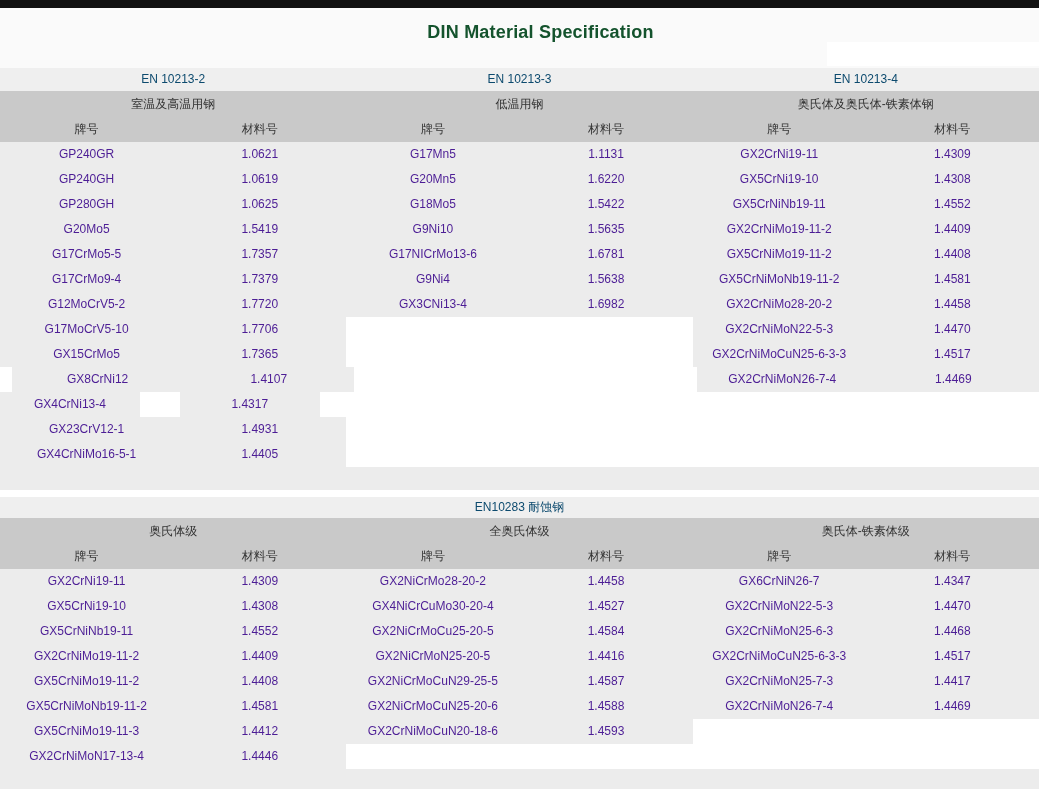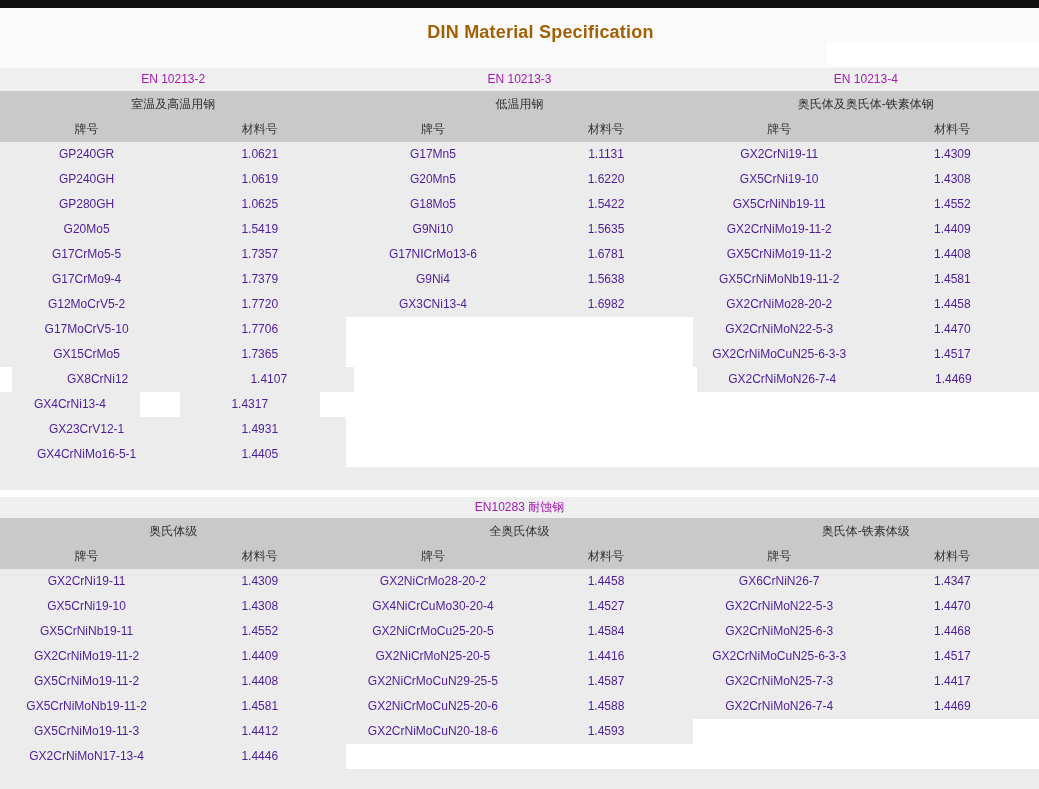--- a/index.html
+++ b/index.html
@@ -9,32 +9,32 @@
     background: #ffffff;
     font-family: "Liberation Sans", "DejaVu Sans", sans-serif;
     color: var(--text, #3b3b3b);
     -webkit-font-smoothing: antialiased;
   }
   .top-bar { width: 100%; height: 8px; background: var(--top-bar, #111); }
   .page-header { height: 60px; background: var(--header-bg, #fafafa); position: relative; }
   .page-title {
     margin: 0; padding-top: 7px; padding-left: 42px;
     text-align: center; font-size: 18px; font-weight: bold;
-    color: #a16207; line-height: 34px; letter-spacing: 0.2px;
+    color: #14532d; line-height: 34px; letter-spacing: 0.2px;
   }
   .header-highlight {
     position: absolute; left: 827px; top: 34px; width: 212px; height: 24px;
     background: #ffffff;
   }
   .row { display: flex; width: 100%; }
   .cell, .cell-2, .cell-6 { text-align: center; white-space: nowrap; overflow: hidden; }
   .cell   { width: 16.6667%; }
   .cell-2 { width: 33.3333%; }
   .cell-6 { width: 100%; }
-  .band-light { background: var(--band-light, #efefef); font-size: 12px; color: #a21caf; }
+  .band-light { background: var(--band-light, #efefef); font-size: 12px; color: #0c4a6e; }
   .band-dark  { background: var(--band-dark, #c9c9c9); font-size: 12px; color: #333333; }
   .data-row   { font-size: 12px; color: #4c1d95; }
   .data-row .filled { background: var(--row-bg, #ececec); }
   .section-footer-band { background: var(--row-bg, #ececec); }
   .section-gap { height: 7px; background: #ffffff; }
 </style>
 </head>
 <body>
 
 <div class="top-bar"></div>

